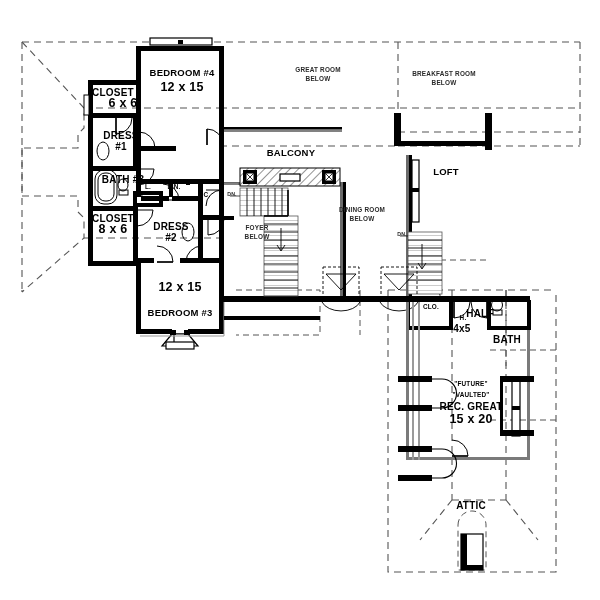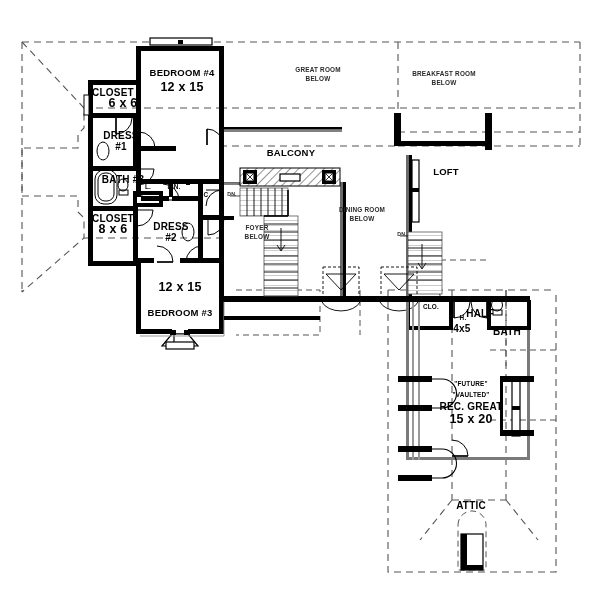--- a/index.html
+++ b/index.html
@@ -378,21 +378,21 @@
 <div class="lbl rm-name" style="left:248px;top:148px;width:86px;">BALCONY</div>
 
 <div class="lbl rm-name" style="left:420px;top:167px;width:52px;">LOFT</div>
 
 <div class="lbl xs" style="left:413px;top:303px;width:36px;">CLO.</div>
 <div class="lbl sm" style="left:413px;top:323px;width:44px;margin-left:27px;">4x5</div>
 
 <div class="lbl xs" style="left:455px;top:314px;width:16px;">H.</div>
 
 <div class="lbl sm" style="left:458px;top:308px;width:44px;">HALF</div>
-<div class="lbl sm" style="left:485px;top:326px;width:44px;">BATH</div>
+<div class="lbl sm" style="left:485px;top:334px;width:44px;">BATH</div>
 
 <div class="lbl xs" style="left:437px;top:380px;width:68px;">"FUTURE"</div>
 <div class="lbl xs" style="left:437px;top:391px;width:68px;">"VAULTED"</div>
 <div class="lbl sm" style="left:437px;top:401px;width:68px;">REC. GREAT</div>
 <div class="lbl rm-dim" style="left:437px;top:412px;width:68px;">15 x 20</div>
 
 <div class="lbl sm" style="left:443px;top:500px;width:56px;">ATTIC</div>
 
 <div class="lbl xs blur" style="left:266px;top:66px;width:104px;">GREAT ROOM</div>
 <div class="lbl xs blur" style="left:266px;top:75px;width:104px;">BELOW</div>

